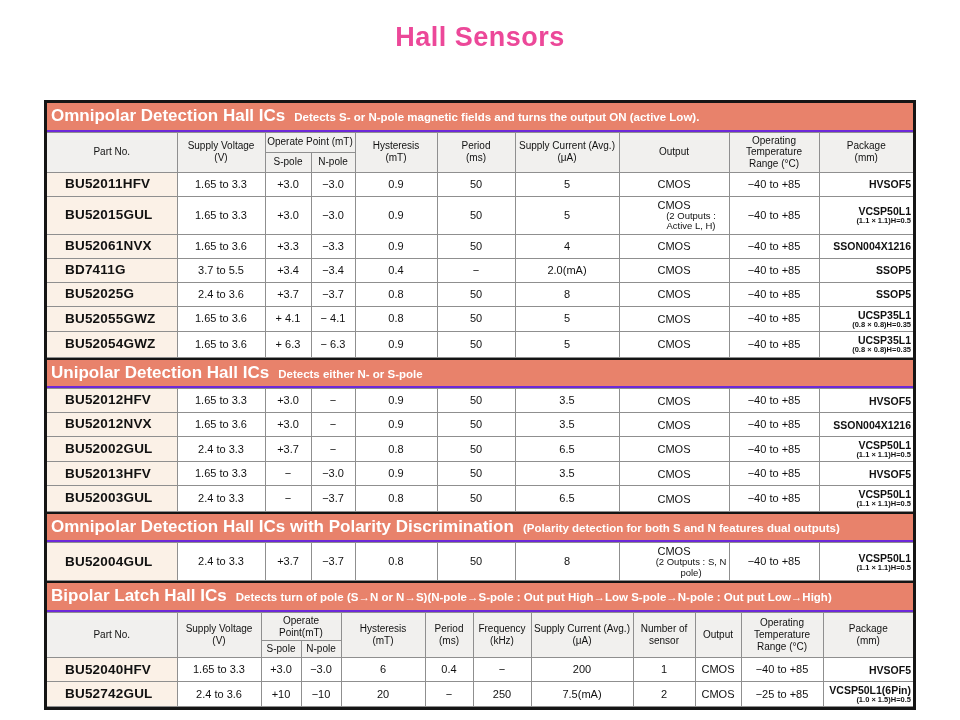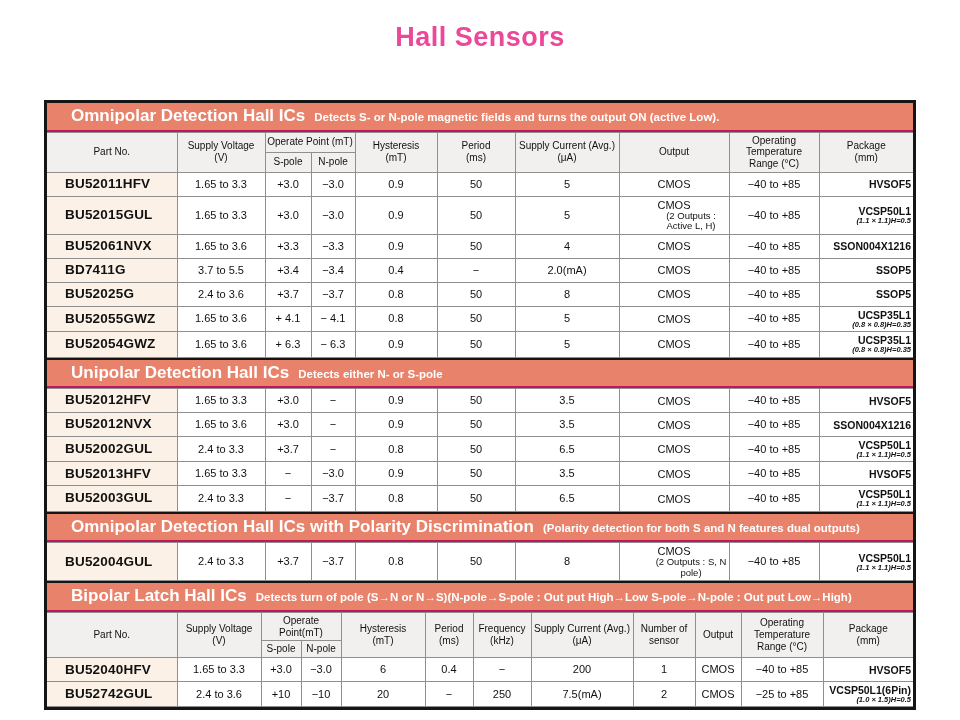--- a/index.html
+++ b/index.html
@@ -9,22 +9,22 @@
   }
   .page-title{
     text-align:center;font-size:27px;font-weight:bold;margin:0;
     padding-top:22px;letter-spacing:0.5px;color:#ec4899;
   }
   .tablewrap{
     position:absolute;left:44px;top:100px;width:866px;
     border:3px solid #151515;background:#fff;
   }
   .secbar{
-    background:#E8826B;color:#fff;padding:3px 8px 4px 24px;
-    border-bottom:2px solid #be185d;line-height:1.15;
+    background:#E8826B;color:#fff;padding:3px 8px 4px 4px;
+    border-bottom:2px solid #6d28d9;line-height:1.15;
   }
   .secbar + table{border-top:none;}
   .secbar.mid{border-top:2px solid #151515;}
   .sectitle{font-size:17px;font-weight:bold;margin-right:9px;vertical-align:baseline;}
   .secsub{font-size:11.5px;font-weight:bold;vertical-align:baseline;}
   .secsub2{display:block;font-size:11.5px;font-weight:bold;margin-top:1px;}
   table.sectable{
     border-collapse:collapse;table-layout:fixed;width:866px;background:#fff;
   }
   .sectable th,.sectable td{
@@ -38,21 +38,21 @@
   }
   .sectable td{
     font-size:11px;text-align:center;padding:2px 2px;line-height:1.2;height:19px;
   }
   td.part{
     background:#FBF1E7;font-weight:bold;font-size:13.5px;text-align:left;
     padding-left:18px;letter-spacing:0.2px;
   }
   td.pkg{text-align:right;padding-left:4px;}
   .pkgname{display:block;font-weight:bold;font-size:10.5px;line-height:1.15;}
-  .pkgsub{display:block;font-weight:bold;font-size:7.5px;line-height:1.1;font-style:italic;}
+  .pkgsub{display:block;font-weight:bold;font-size:7.5px;line-height:1.1;}
   .outmain{display:block;line-height:1.1;}
   .out2{display:block;font-size:9.5px;line-height:1.1;margin-left:34px;}
 </style>
 </head>
 <body>
 
 <h1 class="page-title">Hall Sensors</h1>
 
 <div class="tablewrap">
 

